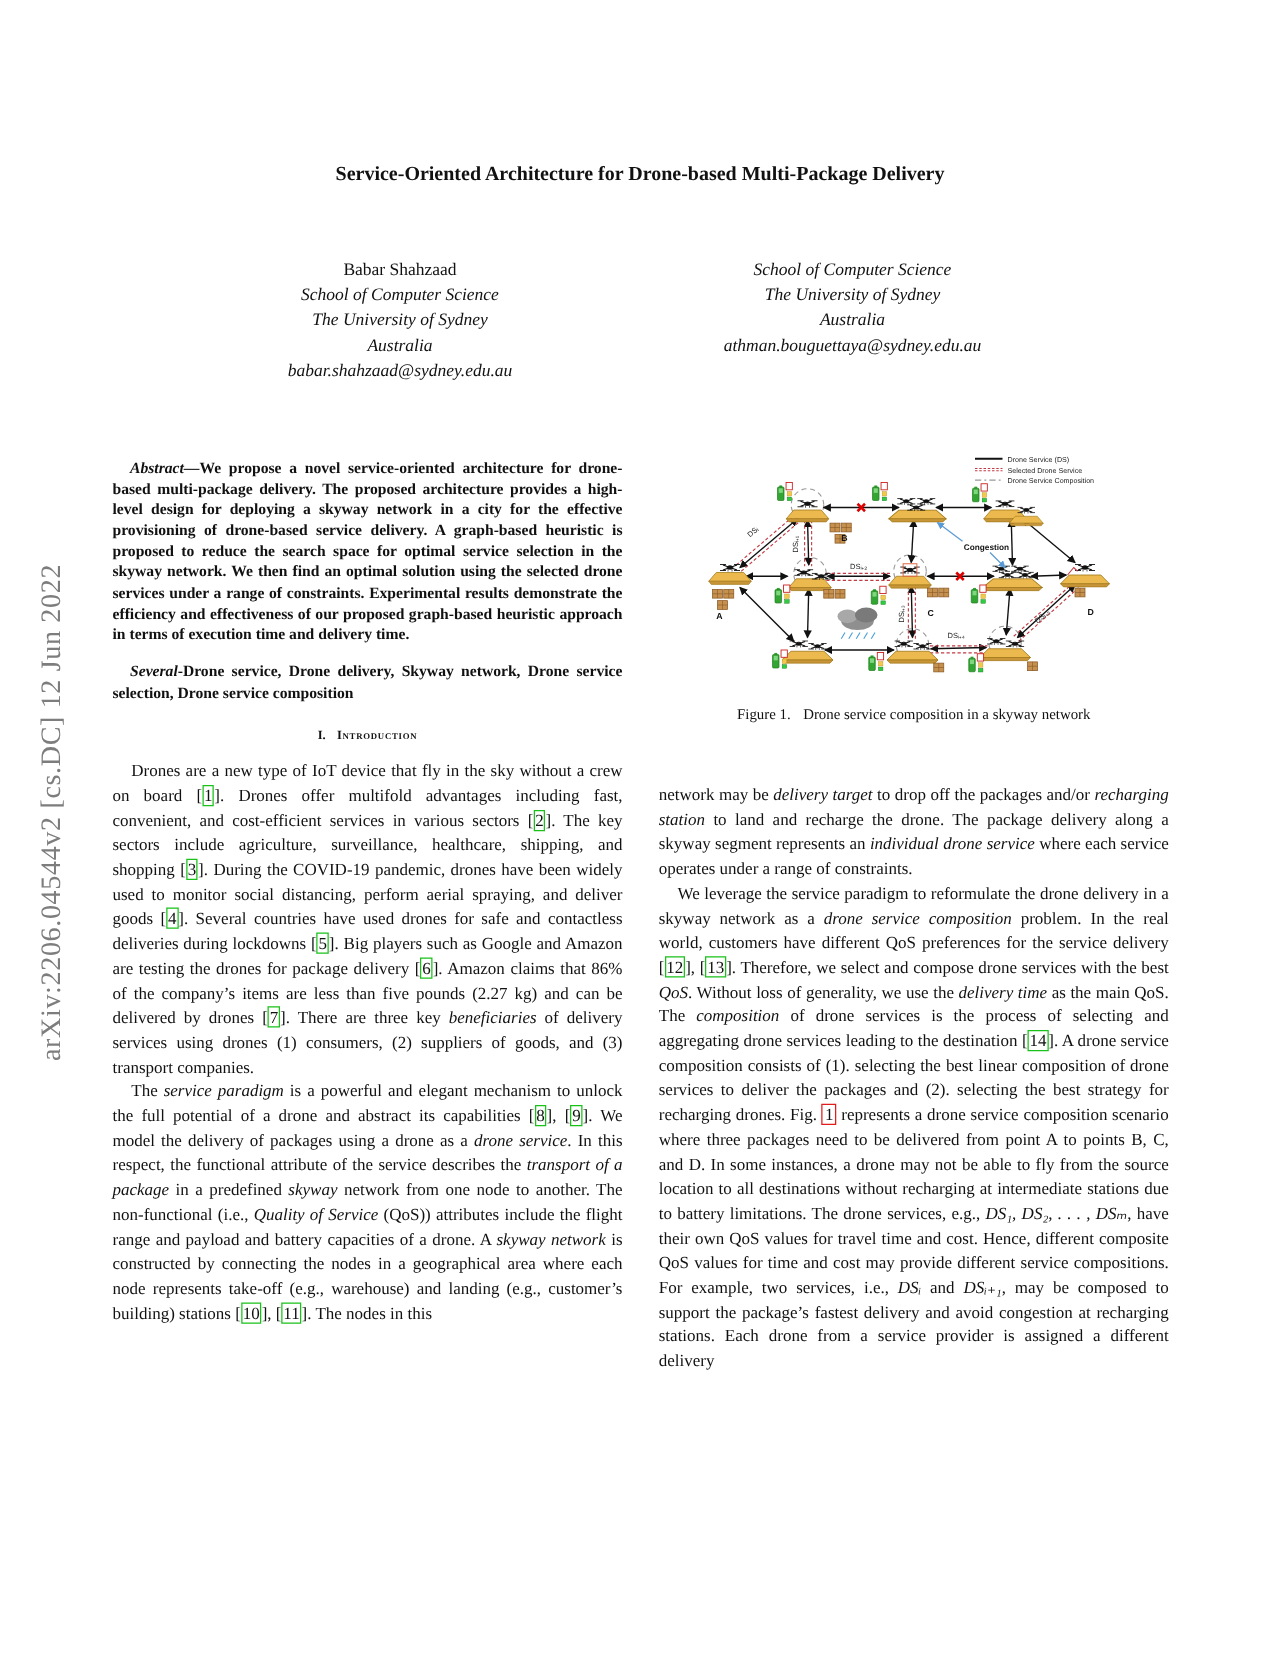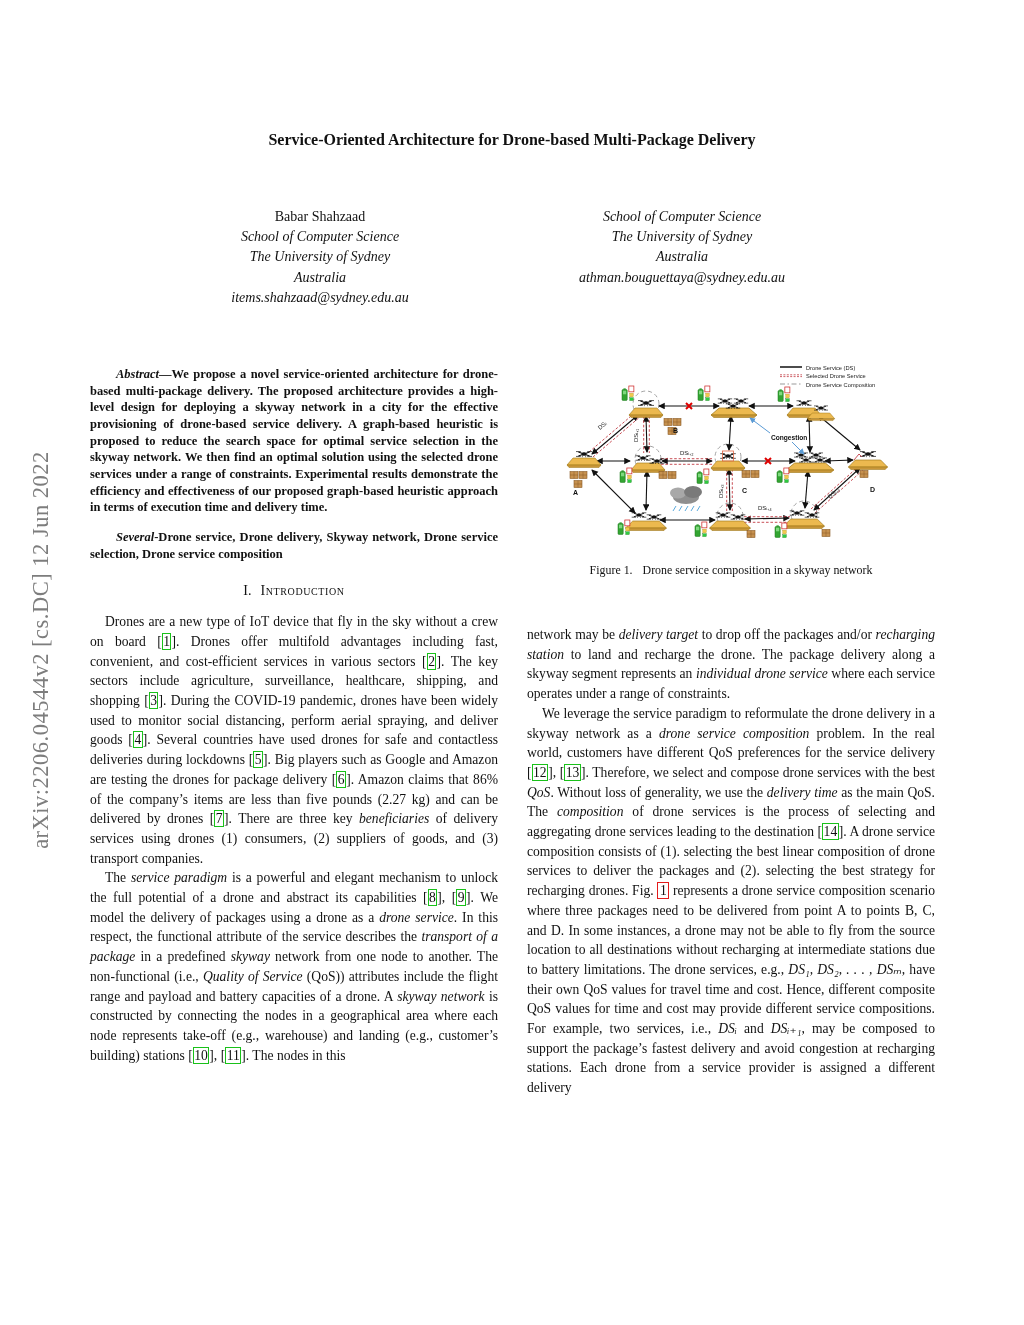--- a/index.html
+++ b/index.html
@@ -19,26 +19,26 @@
   
   .col{position:absolute;width:408px;text-align:justify;}
   .col-left{left:90px;top:366px;}
   .col-right{left:527px;top:358px;}
   p{margin:0;}
   .bodytext{font-size:13.6px;line-height:19.7px;}
   .indent{text-indent:15px;}
   .abstract,.keywords{font-size:12.5px;line-height:16.65px;font-weight:bold;}
   .abstract{text-indent:14px;}
   .keywords{margin-top:13px;text-indent:14px;}
-  .sec-head{margin:21px 0 13px 0;text-align:center;font-size:14px;font-weight:normal;}
+  .sec-head{margin:21px 0 13px 0;text-align:center;font-size:10px;font-weight:bold;}
   .sec-num{margin-right:9px;}
   .sec-title{font-variant:small-caps;letter-spacing:0.6px;}
   
   .seg-i{font-style:italic;}
-  .seg-bi{font-style:italic;font-weight:bold;margin-left:12px;}
+  .seg-bi{font-style:italic;font-weight:bold;}
   .seg-m{font-style:italic;font-family:"Liberation Serif","DejaVu Sans",serif;}
   .seg-c{border:1.4px solid #19c119;padding:0 0.5px;line-height:1;}
   .seg-r{border:1.4px solid #e41b1b;padding:0 1.5px;line-height:1;}
   
   .fig-wrap{margin-left:31px;width:380px;}
   .fig-caption{margin-top:5px;margin-bottom:47px;text-align:center;font-size:11.9px;
                text-align:center;}
   .fig-caption .cap-label{margin-right:10px;}
   svg text{font-family:"Liberation Sans",sans-serif;}
 </style>
@@ -49,21 +49,21 @@
 
   <div class="arxiv">arXiv:2206.04544v2  [cs.DC]  12 Jun 2022</div>
 
   <div class="title">Service-Oriented Architecture for Drone-based Multi-Package Delivery</div>
 
   <div class="author-block ab-left">
     <div>Babar Shahzaad</div>
     <div class="aff">School of Computer Science</div>
     <div class="aff">The University of Sydney</div>
     <div class="aff">Australia</div>
-    <div class="email">items.shahzaad@sydney.edu.au</div>
+    <div class="email">babar.shahzaad@sydney.edu.au</div>
   </div>
 
   <div class="author-block ab-right">
     <div class="aff">School of Computer Science</div>
     <div class="aff">The University of Sydney</div>
     <div class="aff">Australia</div>
     <div class="email">athman.bouguettaya@sydney.edu.au</div>
   </div>
 
   <div class="col col-left">

